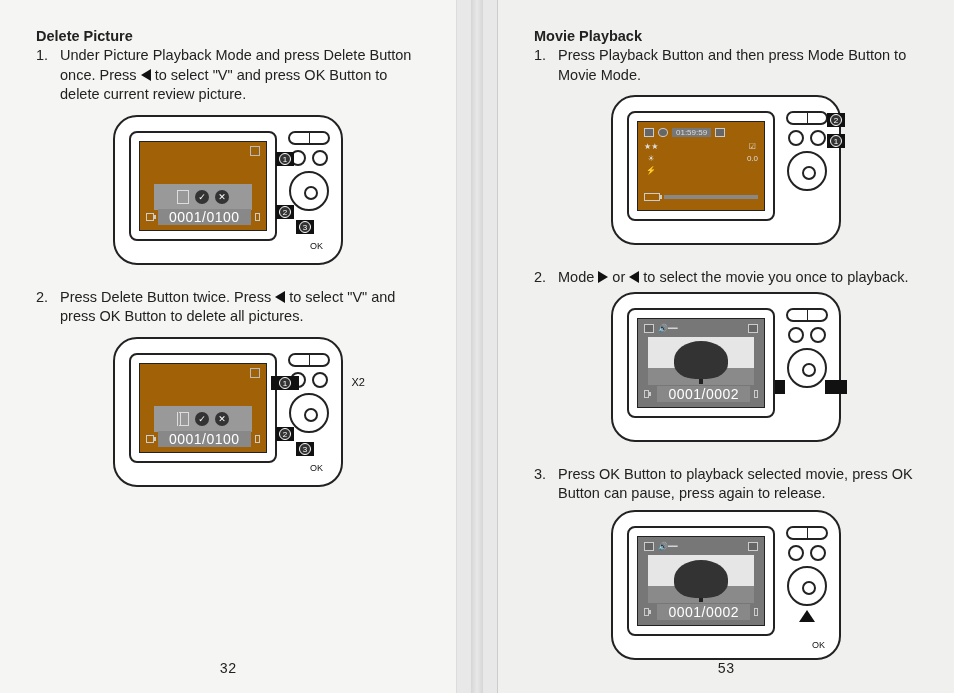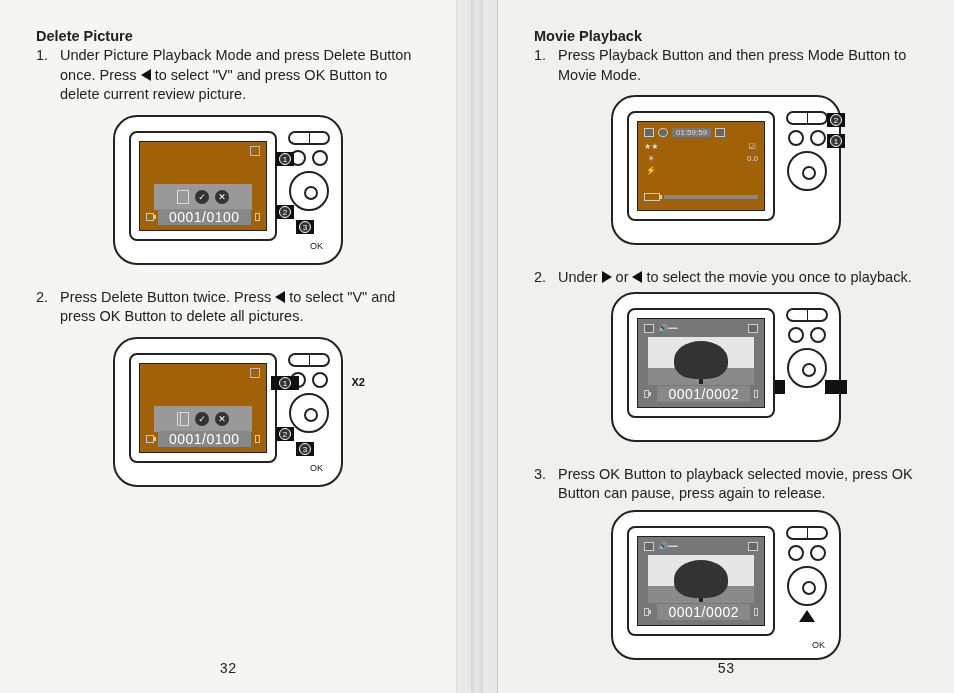--- a/index.html
+++ b/index.html
@@ -192,21 +192,21 @@
     line-height: 11px;
   }
   .ok-label {
     position: absolute;
     font-size: 9px;
     color: #111;
   }
   .x2 {
     position: absolute;
     font-size: 11px;
-    font-weight: bold;
+    font-weight: normal;
     color: #111;
   }
   .tree {
     position: absolute;
     left: 10px; right: 10px; top: 18px; bottom: 22px;
     background: linear-gradient(#e6e6e6 65%, #8a8a8a 65%);
   }
   .tree::after {
     content: "";
     position: absolute;
@@ -442,21 +442,21 @@
         </div>
       <div class="marker" style="right:-6px;top:37px">
           <div class="mc">1</div>
         </div>
     </div>
   </div>
 
   <div class="step">
     <div class="num">2.</div>
     <div class="txt">
-      <span>Under </span>
+      <span>Mode </span>
       <span class="tri-right"></span>
       <span> or </span>
       <span class="tri-left"></span>
       <span> to select the movie you once to playback.</span>
     </div>
   </div>
 
   <div class="fig" style="margin-top:-2px">
     <div class="camera">
       <div class="cam-screen">

